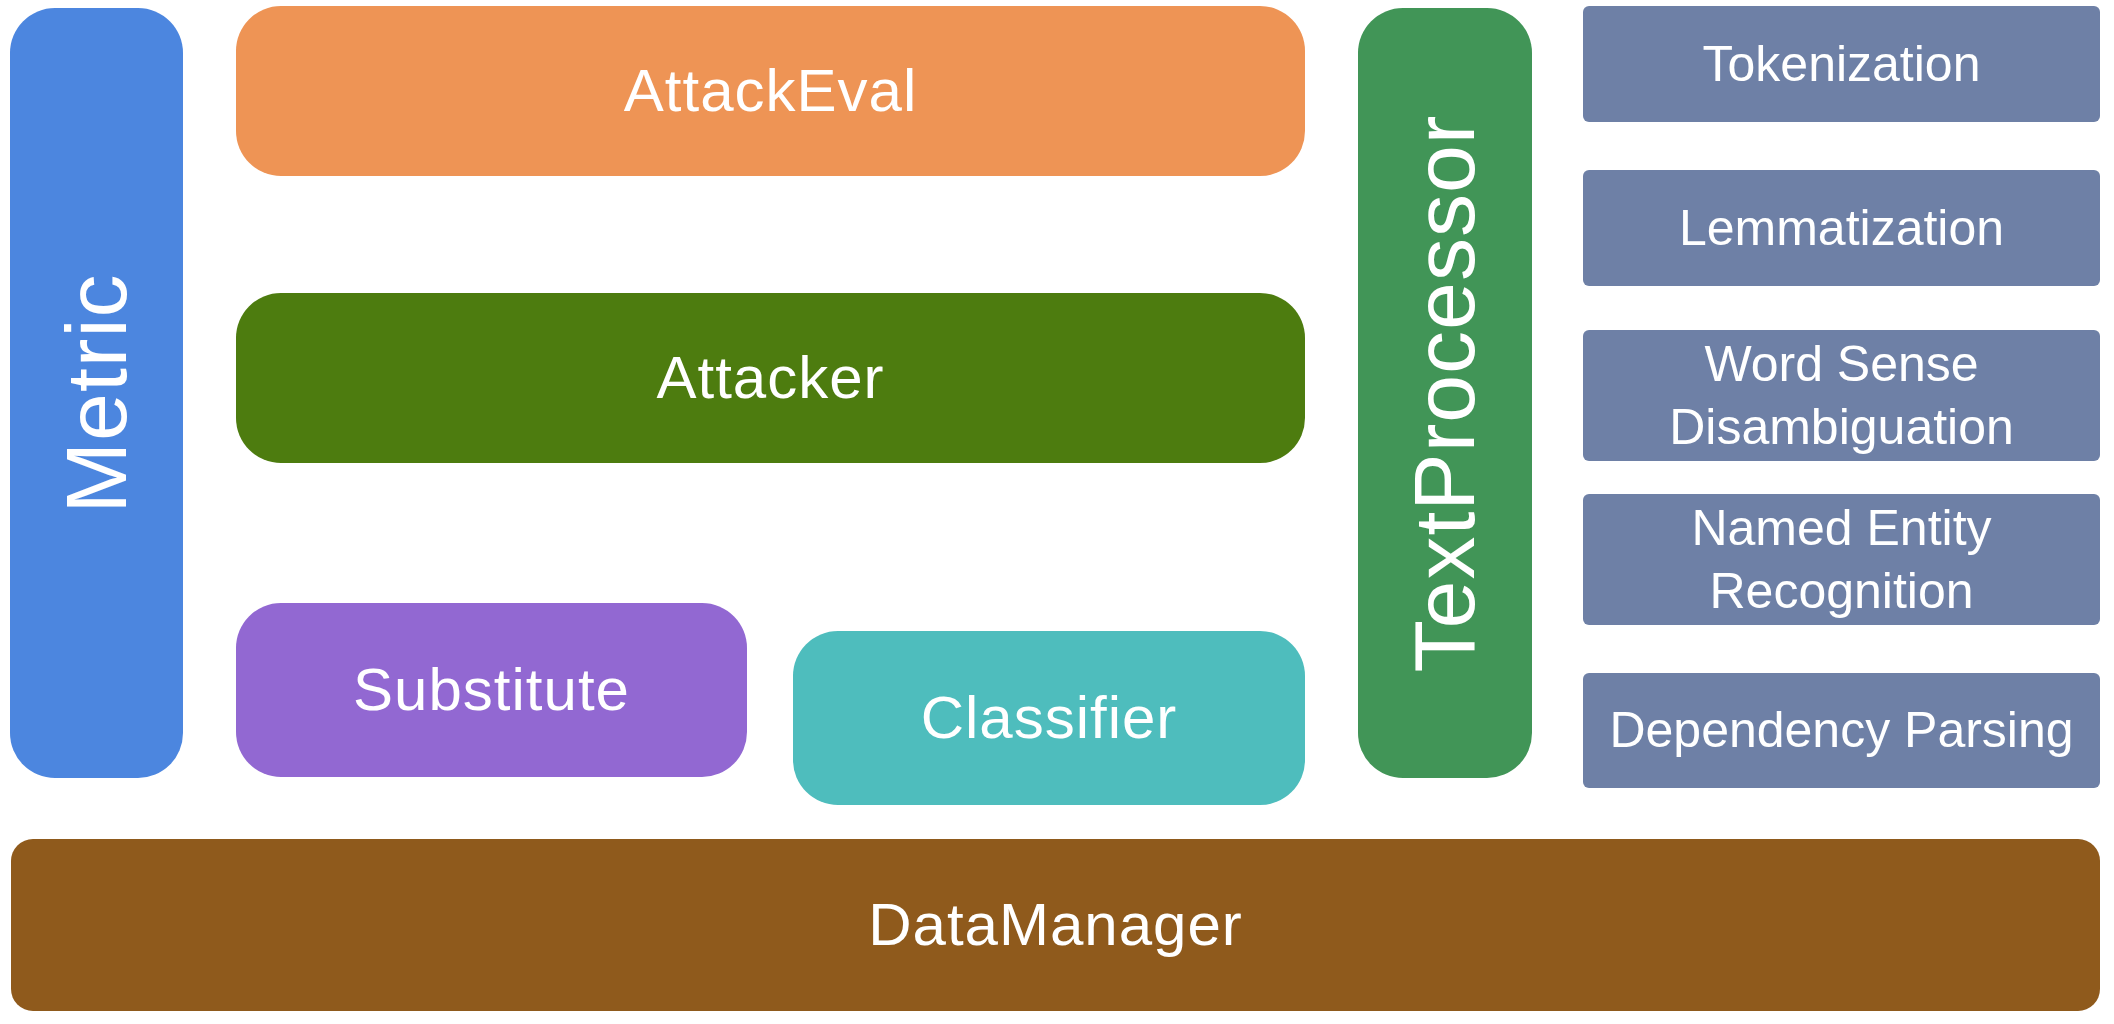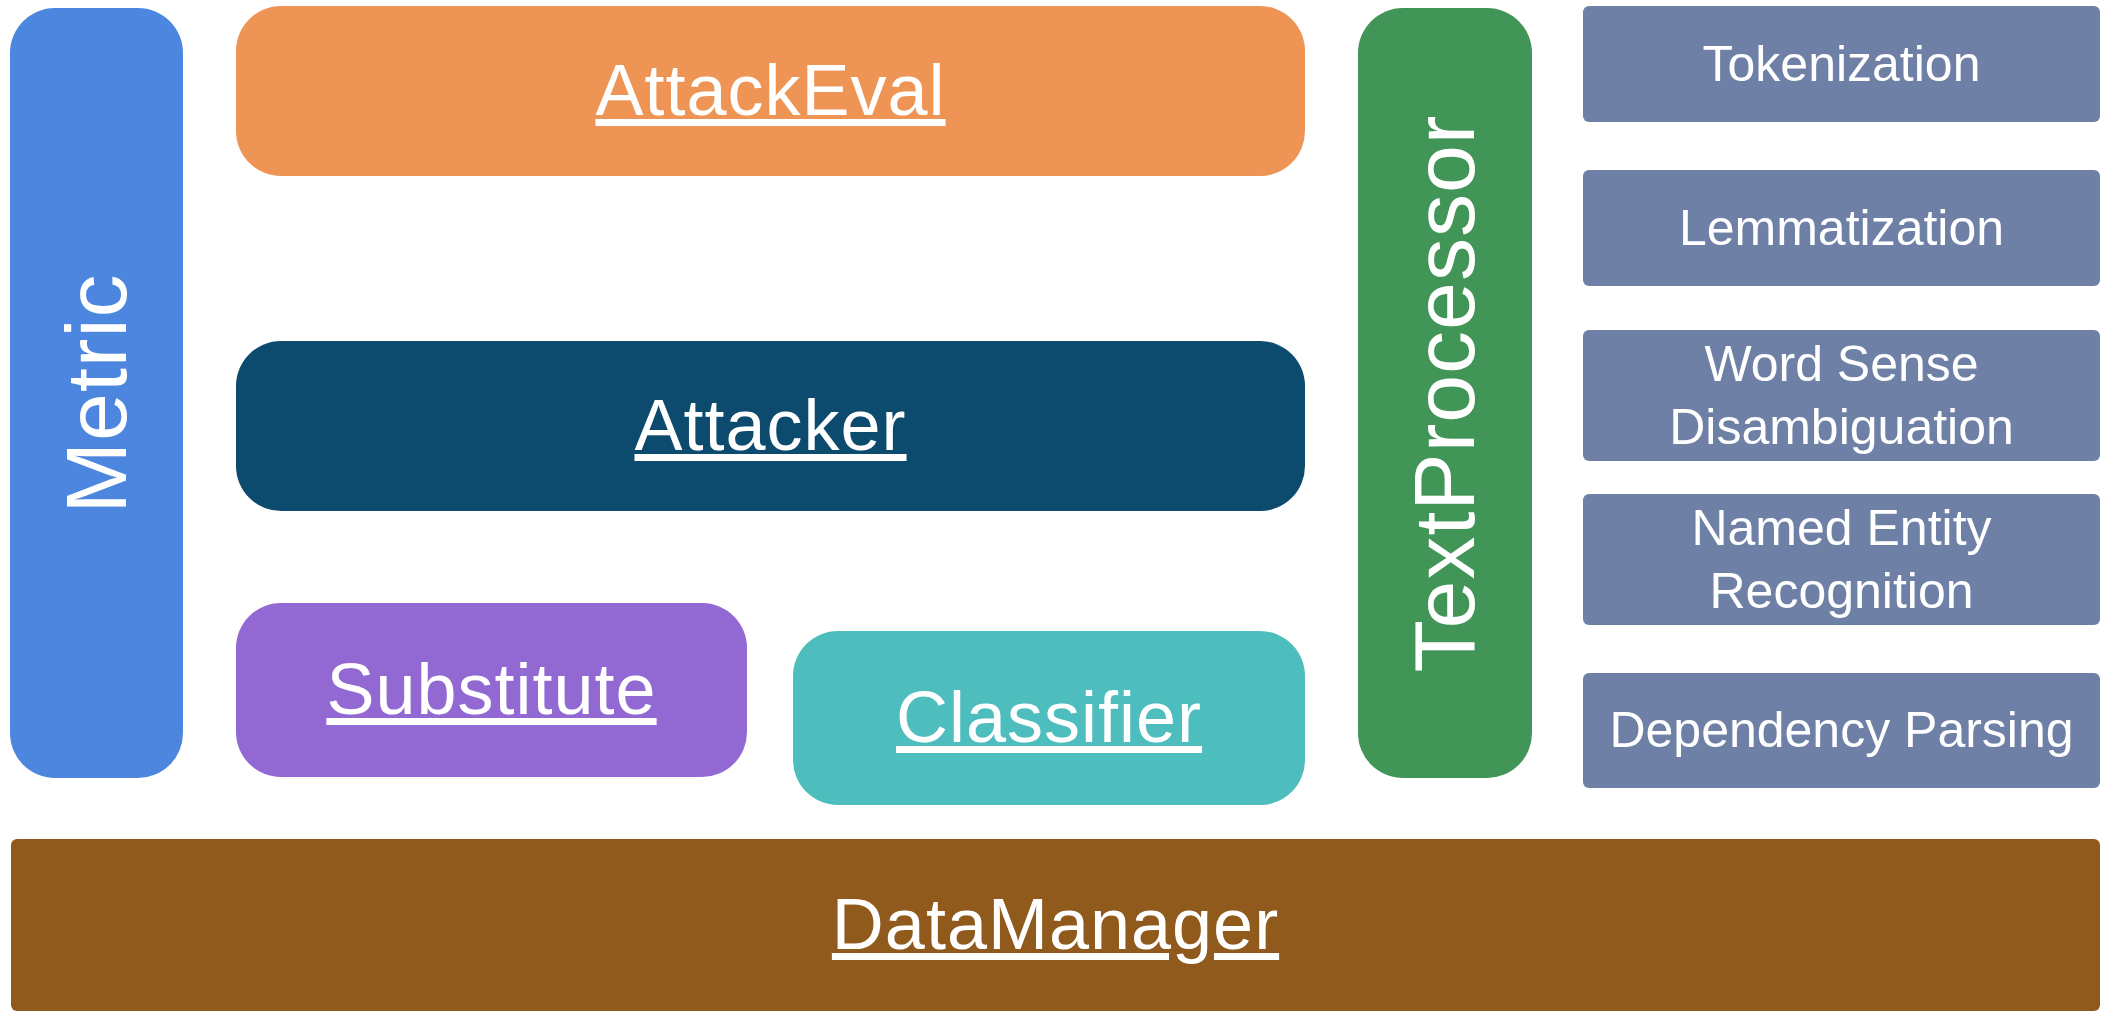--- a/index.html
+++ b/index.html
@@ -18,44 +18,44 @@
   .box {
     position: absolute;
     display: flex;
     align-items: center;
     justify-content: center;
     color: #ffffff;
     border-radius: 45px;
     text-align: center;
     box-sizing: border-box;
   }
-  .big-label { font-size: 72px; line-height: 1.1; letter-spacing: 1px; text-decoration: underline; }
+  .big-label { font-size: 60px; line-height: 1.1; letter-spacing: 1px; }
   .vert .rot {
     transform: rotate(-90deg);
     white-space: nowrap;
     font-size: 86px;
     letter-spacing: 1px;
   }
   .fn {
     left: 1583px;
     width: 517px;
     border-radius: 6px;
     background: #6E80A6;
     font-size: 50px;
     line-height: 1.25;
     padding: 0 24px;
   }
   
   .c-metric   { background: #4C86DF; }
   .c-eval     { background: #EE9455; }
-  .c-attacker { background: #0c4a6e; margin-top: 48px; }
+  .c-attacker { background: #4d7c0f; }
   .c-subst    { background: #9268D2; }
   .c-classif  { background: #4EBDBD; }
   .c-textproc { background: #419557; }
-  .c-datamgr  { background: #8F5A1C; border-radius: 6px; }
+  .c-datamgr  { background: #8F5A1C; border-radius: 22px; }
 
   
   #metric        { left: 10px;   top: 8px;   width: 173px;  height: 770px; }
   #attack-eval   { left: 236px;  top: 6px;   width: 1069px; height: 170px; }
   #attacker      { left: 236px;  top: 293px; width: 1069px; height: 170px; }
   #substitute    { left: 236px;  top: 603px; width: 511px;  height: 174px; }
   #classifier    { left: 793px;  top: 631px; width: 512px;  height: 174px; }
   #text-processor{ left: 1358px; top: 8px;   width: 174px;  height: 770px; }
   #fn-tokenization { top: 6px;   height: 116px; }
   #fn-lemmatization{ top: 170px; height: 116px; text-align: right; }

